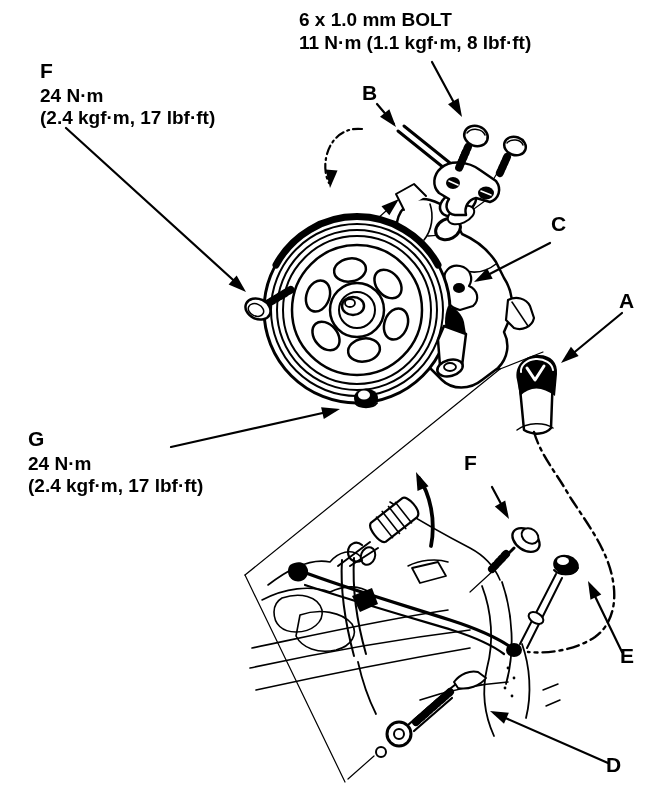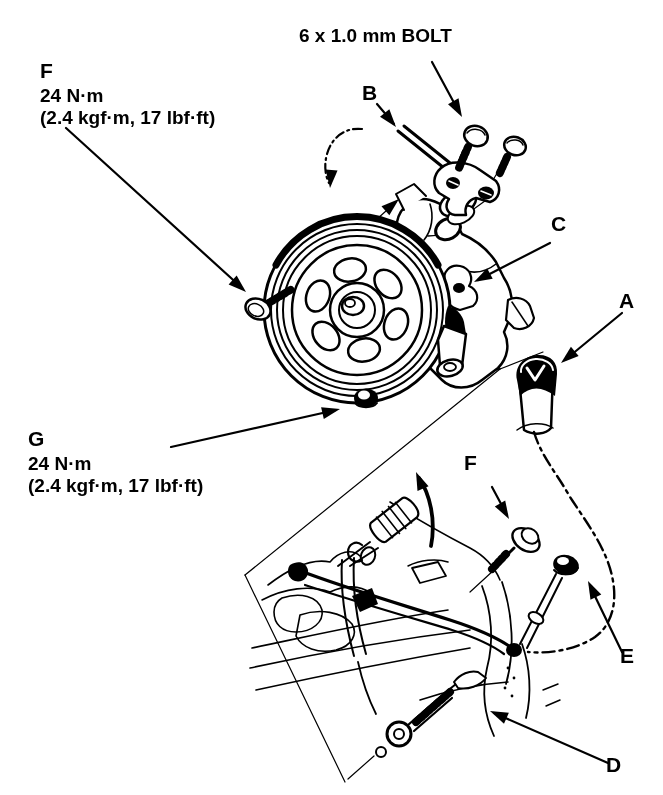--- a/index.html
+++ b/index.html
@@ -223,22 +223,23 @@
     <polygon points="0,0 -18,6 -18,-6" fill="#000" stroke="none" transform="translate(340,409) rotate(-13)"></polygon>
     <path d="M492,487 L507,515"></path>
     <polygon points="0,0 -18,6 -18,-6" fill="#000" stroke="none" transform="translate(509,519) rotate(60)"></polygon>
     <path d="M622,652 L590,586"></path>
     <polygon points="0,0 -18,6 -18,-6" fill="#000" stroke="none" transform="translate(588,581) rotate(-116)"></polygon>
     <path d="M608,763 L494,713"></path>
     <polygon points="0,0 -18,6 -18,-6" fill="#000" stroke="none" transform="translate(490,711) rotate(-156)"></polygon>
   </g>
 </svg>
 
-  <div class="spec" style="left:299px;top:24px;">
+  <div class="spec" style="left:299px;top:8px;">
     <div>6 x 1.0 mm BOLT</div>
+    <div>11 N·m (1.1 kgf·m, 8 lbf·ft)</div>
   </div>
 
   <div class="lbl" style="left:40px;top:60px;">F</div>
   <div class="spec" style="left:40px;top:84px;">24 N·m</div>
   <div class="spec" style="left:40px;top:106px;">(2.4 kgf·m, 17 lbf·ft)</div>
 
   <div class="lbl" style="left:28px;top:428px;">G</div>
   <div class="spec" style="left:28px;top:452px;">24 N·m</div>
   <div class="spec" style="left:28px;top:474px;">(2.4 kgf·m, 17 lbf·ft)</div>
 

